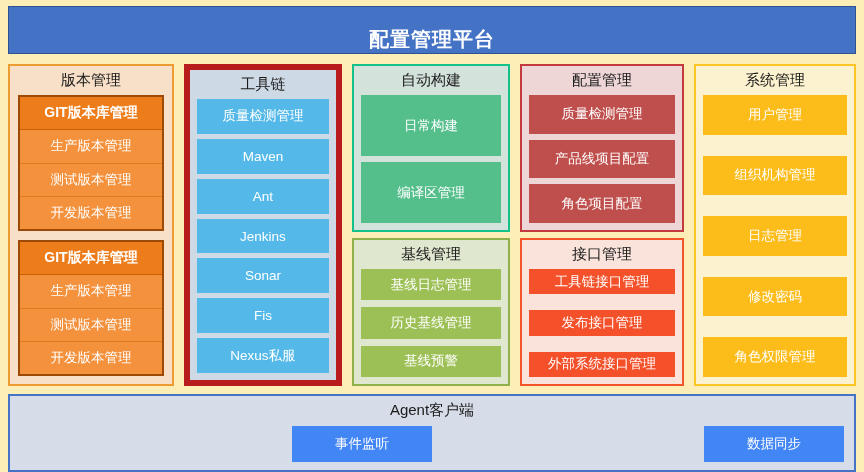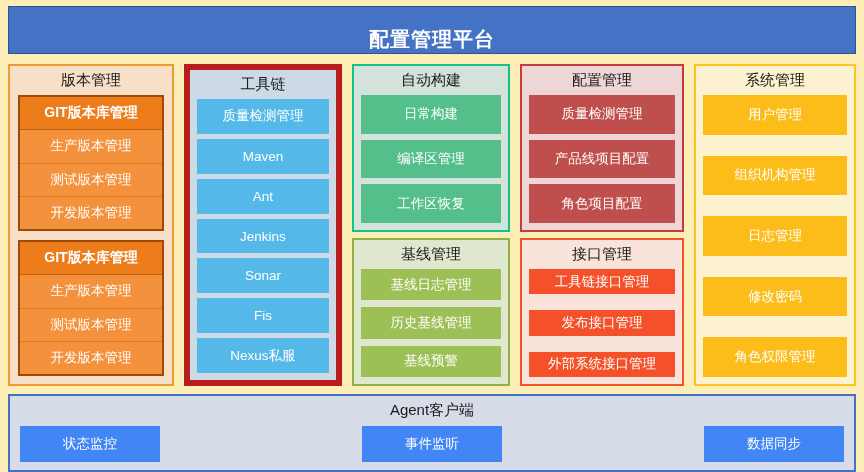--- a/index.html
+++ b/index.html
@@ -253,21 +253,20 @@
         </div>
       </div>
     </div>
 
     <div class="column col3">
       <div class="panel panel-build">
         <div class="panel-title">自动构建</div>
         <div class="panel-body">
           <div class="item item-build">日常构建</div>
           <div class="item item-build">编译区管理</div>
-          <div class="item item-build">工作区恢复</div>
         </div>
       </div>
       <div class="panel panel-baseline">
         <div class="panel-title">基线管理</div>
         <div class="panel-body">
           <div class="item item-baseline">基线日志管理</div>
           <div class="item item-baseline">历史基线管理</div>
           <div class="item item-baseline">基线预警</div>
         </div>
       </div>
@@ -303,21 +302,20 @@
           <div class="item item-system">角色权限管理</div>
         </div>
       </div>
     </div>
 
   </div>
 
   <div class="agent-bar">
     <div class="agent-title">Agent客户端</div>
     <div class="agent-buttons">
-      <div class="agent-btn">状态监控</div>
       <div class="agent-spacer"></div>
       <div class="agent-btn">事件监听</div>
       <div class="agent-spacer"></div>
       <div class="agent-btn">数据同步</div>
     </div>
   </div>
 
 </div>
 
 </body></html>

